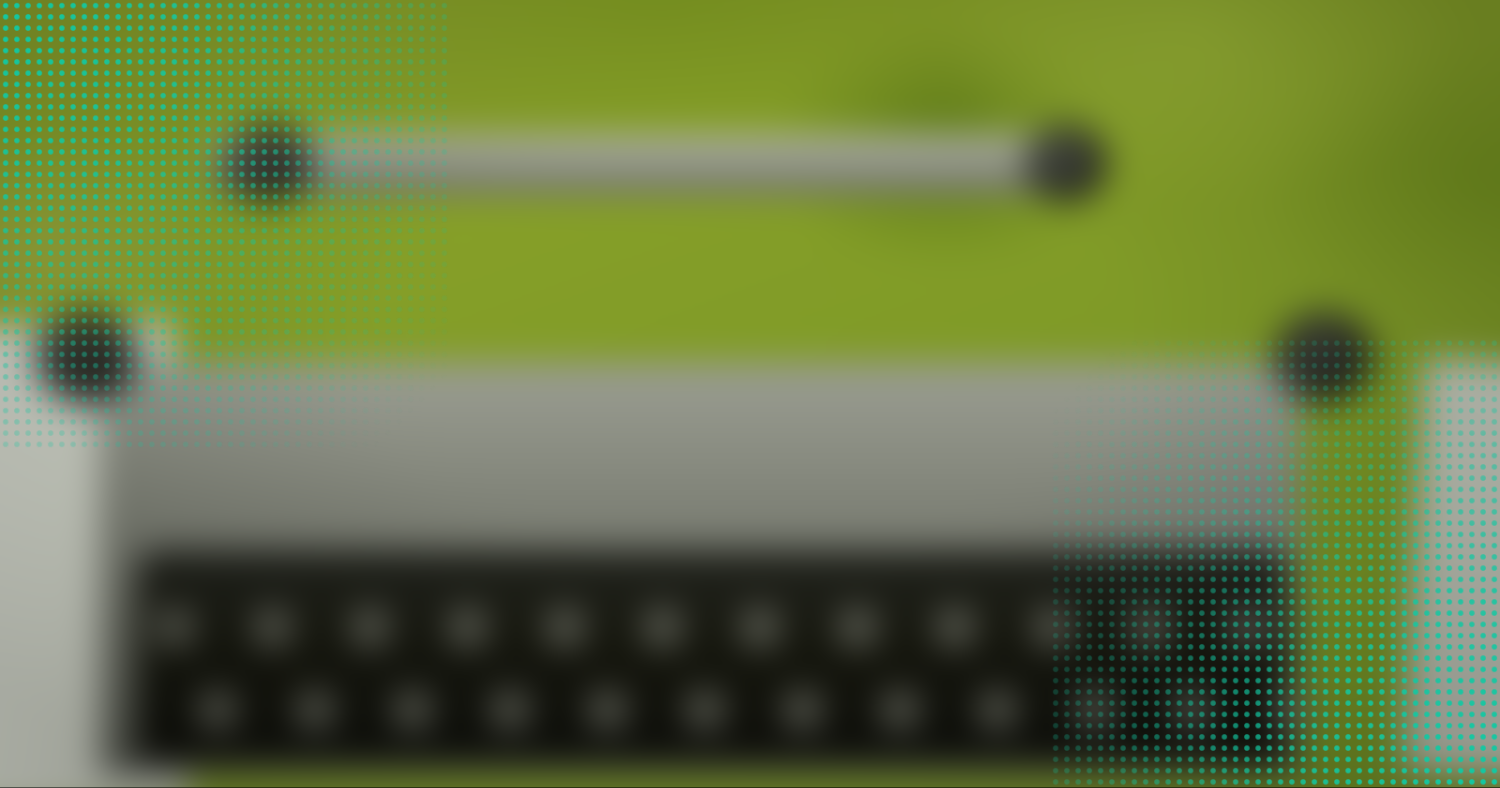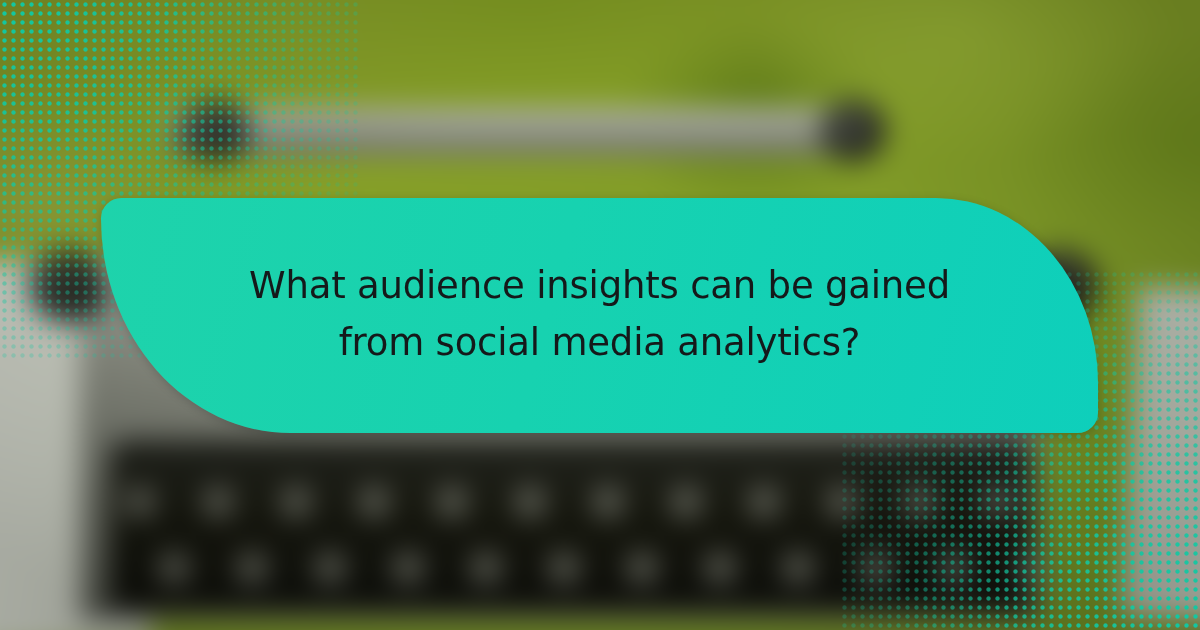--- a/index.html
+++ b/index.html
@@ -203,17 +203,14 @@
     <div class="bg-knob-far-right"></div>
     <div class="bg-keyplate"></div>
     <div class="bg-keyrow bg-keyrow-1"></div>
     <div class="bg-keyrow bg-keyrow-2"></div>
     <div class="bg-vignette"></div>
   </div>
 
   <div class="halftone halftone-tl"></div>
   <div class="halftone halftone-br"></div>
 
-  <div class="banner">
-    <p class="question-text">What audience insights can be gained from social media analytics?</p>
-  </div>
 
 </div>
 
 </body></html>

